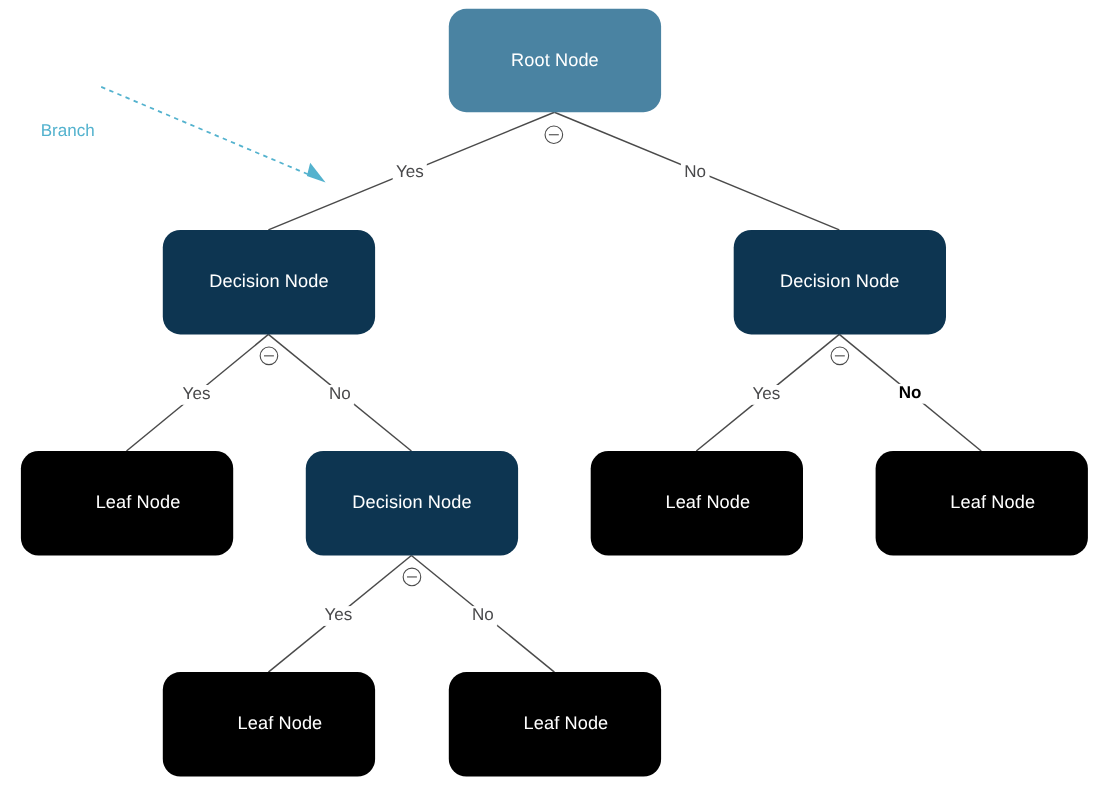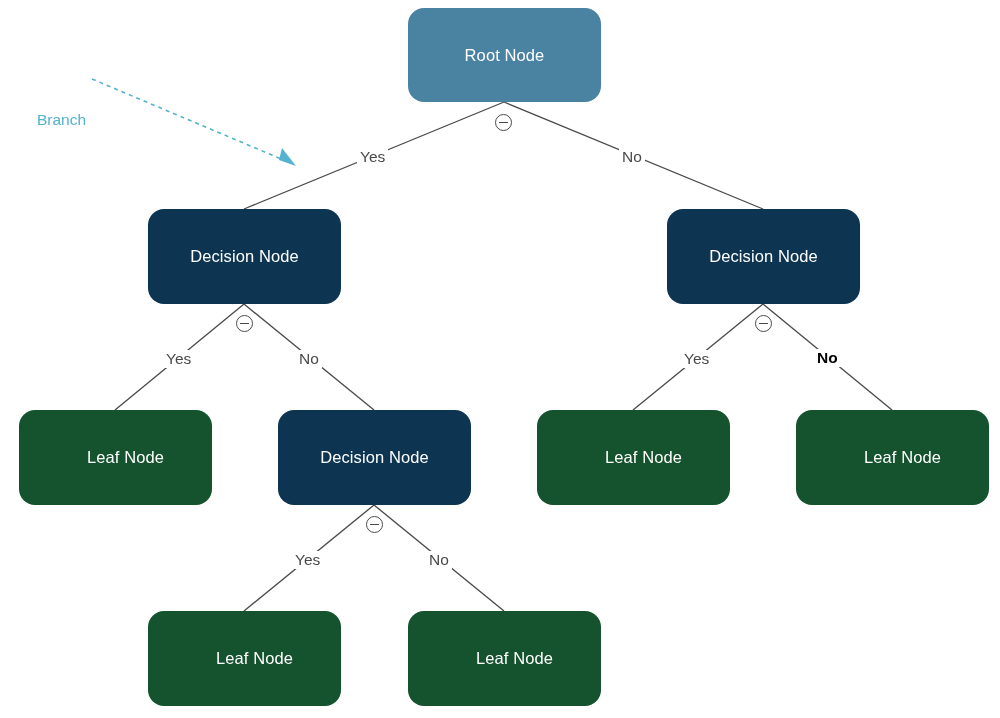--- a/index.html
+++ b/index.html
@@ -6,21 +6,21 @@
   body{width:1000px;height:718px;overflow:hidden;
        font-family:"Liberation Sans","DejaVu Sans",sans-serif;}
   #canvas{position:relative;width:1000px;height:718px;background:#ffffff;}
   svg.edges{position:absolute;left:0;top:0;width:1000px;height:718px;}
 
   .node{position:absolute;display:flex;align-items:center;justify-content:center;
         border-radius:16px;color:#ffffff;font-size:16.5px;letter-spacing:.1px;
         box-sizing:border-box;text-align:center;line-height:1;}
   .node.root{background:#4a83a2;}
   .node.decision{background:#0d3551;text-align:center;}
-  .node.leaf{background:#14532d;padding-left:20px;}
+  .node.leaf{background:#000000;padding-left:20px;}
 
   .toggle{position:absolute;width:17px;height:17px;border-radius:50%;
           border:1.2px solid #4a4a4a;background:#ffffff;box-sizing:border-box;}
   .toggle .bar{position:absolute;left:3px;right:3px;top:6.6px;height:1.3px;background:#4a4a4a;}
 
   .edge-label{position:absolute;background:#ffffff;color:#49494b;font-size:15.5px;
               line-height:1;padding:1px 3px;white-space:nowrap;}
   .edge-label.strong{color:#000000;font-weight:bold;}
 
   .annot-text{position:absolute;color:#53b2ce;font-size:15.5px;line-height:1;white-space:nowrap;}

